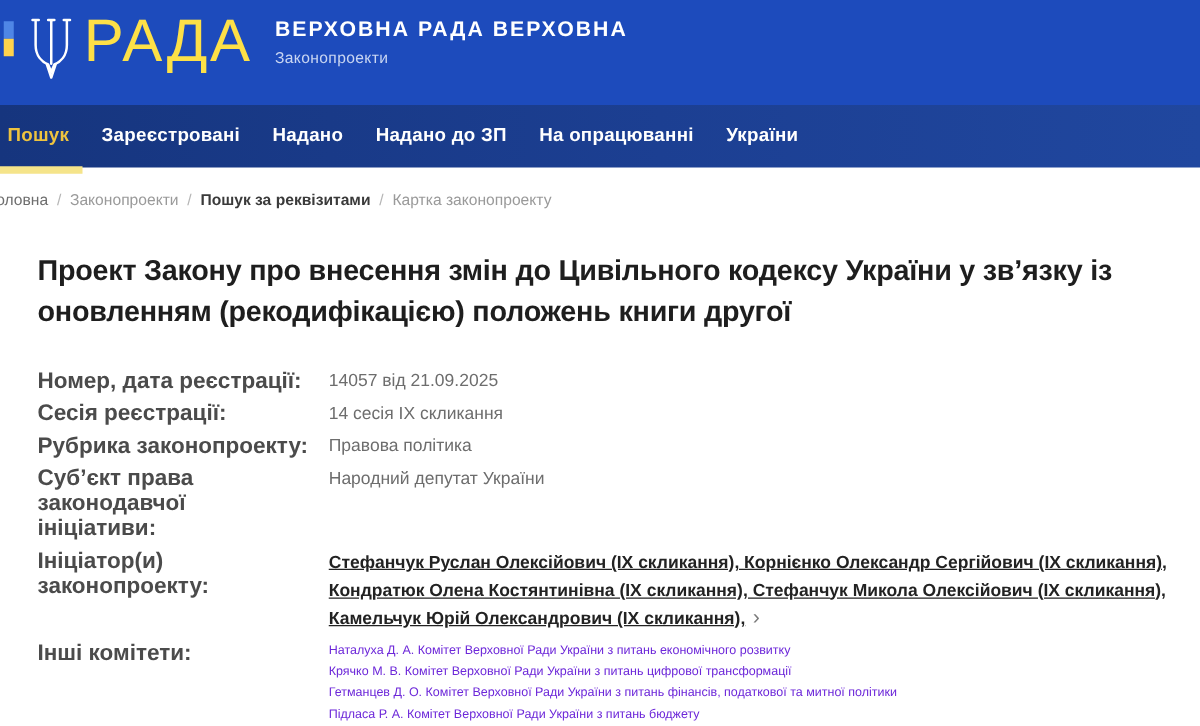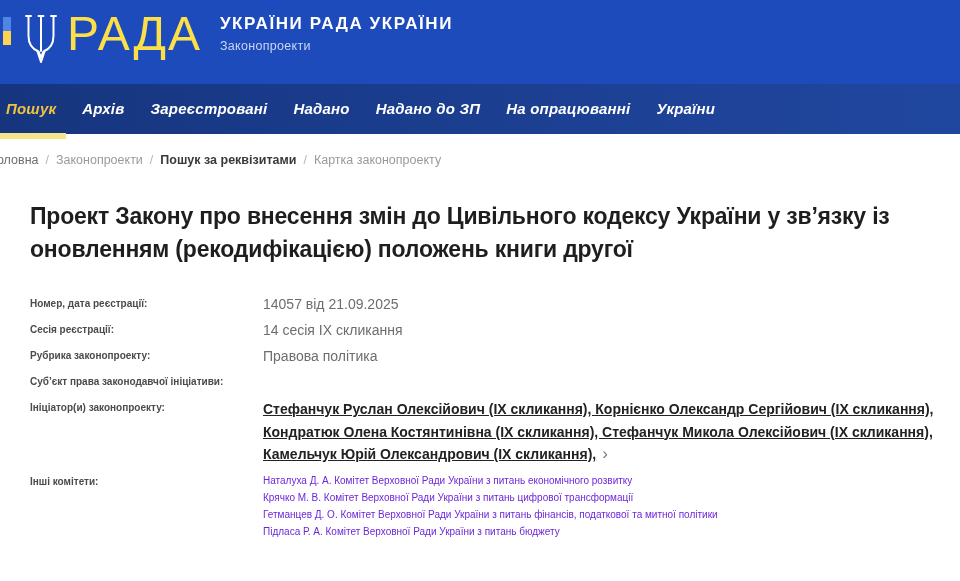--- a/index.html
+++ b/index.html
@@ -55,21 +55,20 @@
     margin-top:4px;
   }
 
   
   .nav {
     height:50px;
     background:linear-gradient(90deg,#16357e 0%,#1c3f92 55%,#20479f 100%);
     display:flex;
     align-items:center;
     position:relative;
-    font-style:italic;
   }
   .nav-item {
     color:#ffffff;
     font-size:15px;
     font-weight:700;
     text-decoration:none;
     padding:0 13px;
     line-height:50px;
     white-space:nowrap;
     letter-spacing:0.2px;
@@ -110,21 +109,21 @@
   
   .details { margin-top:28px; }
   .detail-row {
     display:grid;
     grid-template-columns:233px 1fr;
     padding:0 20px 0 30px;
     margin-bottom:6px;
   }
   .detail-label {
     color:#4b4b4b;
-    font-size:10px;
+    font-size:18px;
     font-weight:700;
     line-height:20px;
     padding-right:16px;
   }
   .detail-value {
     color:#6d6d6d;
     font-size:14px;
     line-height:20px;
   }
   .detail-value.strong {
@@ -156,28 +155,27 @@
     <div class="flag-bottom"></div>
   </div>
   <svg class="trident" width="36" height="54" viewBox="0 0 36 54" fill="none" stroke="#ffffff" stroke-width="2" stroke-linecap="round" stroke-linejoin="round">
     <path d="M3 4 h5 M15.5 4 h5 M28 4 h5"></path>
     <path d="M5.5 5 v19 c0 8.5 5 13.5 10 15.5 l2.5 6 l2.5 -6 c5 -2 10 -7 10 -15.5 v-19"></path>
     <path d="M18 5 v34"></path>
     <path d="M14.5 39.5 L18 50 L21.5 39.5"></path>
   </svg>
   <div class="logo-word">РАДА</div>
   <div class="site-titles">
-    <div class="site-title">УКРАЇНИ РАДА УКРАЇНИ</div>
+    <div class="site-title">ВЕРХОВНА РАДА ВЕРХОВНА</div>
     <div class="site-subtitle">Законопроекти</div>
   </div>
 </header>
 
 <nav class="nav">
   <a href="#" class="nav-item active">Пошук</a>
-  <a href="#" class="nav-item">Архів</a>
   <a href="#" class="nav-item">Зареєстровані</a>
   <a href="#" class="nav-item">Надано</a>
   <a href="#" class="nav-item">Надано до ЗП</a>
   <a href="#" class="nav-item">На опрацюванні</a>
   <a href="#" class="nav-item">України</a>
   <div class="nav-underline"></div>
 </nav>
 
 <div class="breadcrumb">
   <a href="#" class="crumb crumb-0">Головна</a><span class="crumb-sep">/</span><a href="#" class="crumb crumb-1">Законопроекти</a><span class="crumb-sep">/</span><a href="#" class="crumb crumb-2">Пошук за реквізитами</a><span class="crumb-sep">/</span><span class="crumb crumb-3">Картка законопроекту</span>
@@ -197,20 +195,21 @@
     <div class="detail-value">14 сесія ІХ скликання</div>
   </div>
 
   <div class="detail-row">
     <div class="detail-label">Рубрика законопроекту:</div>
     <div class="detail-value">Правова політика</div>
   </div>
 
   <div class="detail-row">
     <div class="detail-label">Суб’єкт права законодавчої ініціативи:</div>
+    <div class="detail-value">Народний депутат України</div>
   </div>
 
   <div class="detail-row">
     <div class="detail-label">Ініціатор(и) законопроекту:</div>
     <div class="detail-value strong"><span>Стефанчук Руслан Олексійович (ІХ скликання), Корнієнко Олександр Сергійович (ІХ скликання), Кондратюк Олена Костянтинівна (ІХ скликання), Стефанчук Микола Олексійович (ІХ скликання), Камельчук Юрій Олександрович (ІХ скликання),</span><span class="expand-arrow">›</span></div>
   </div>
 
 
   <div class="detail-row">
     <div class="detail-label">Інші комітети:</div>

